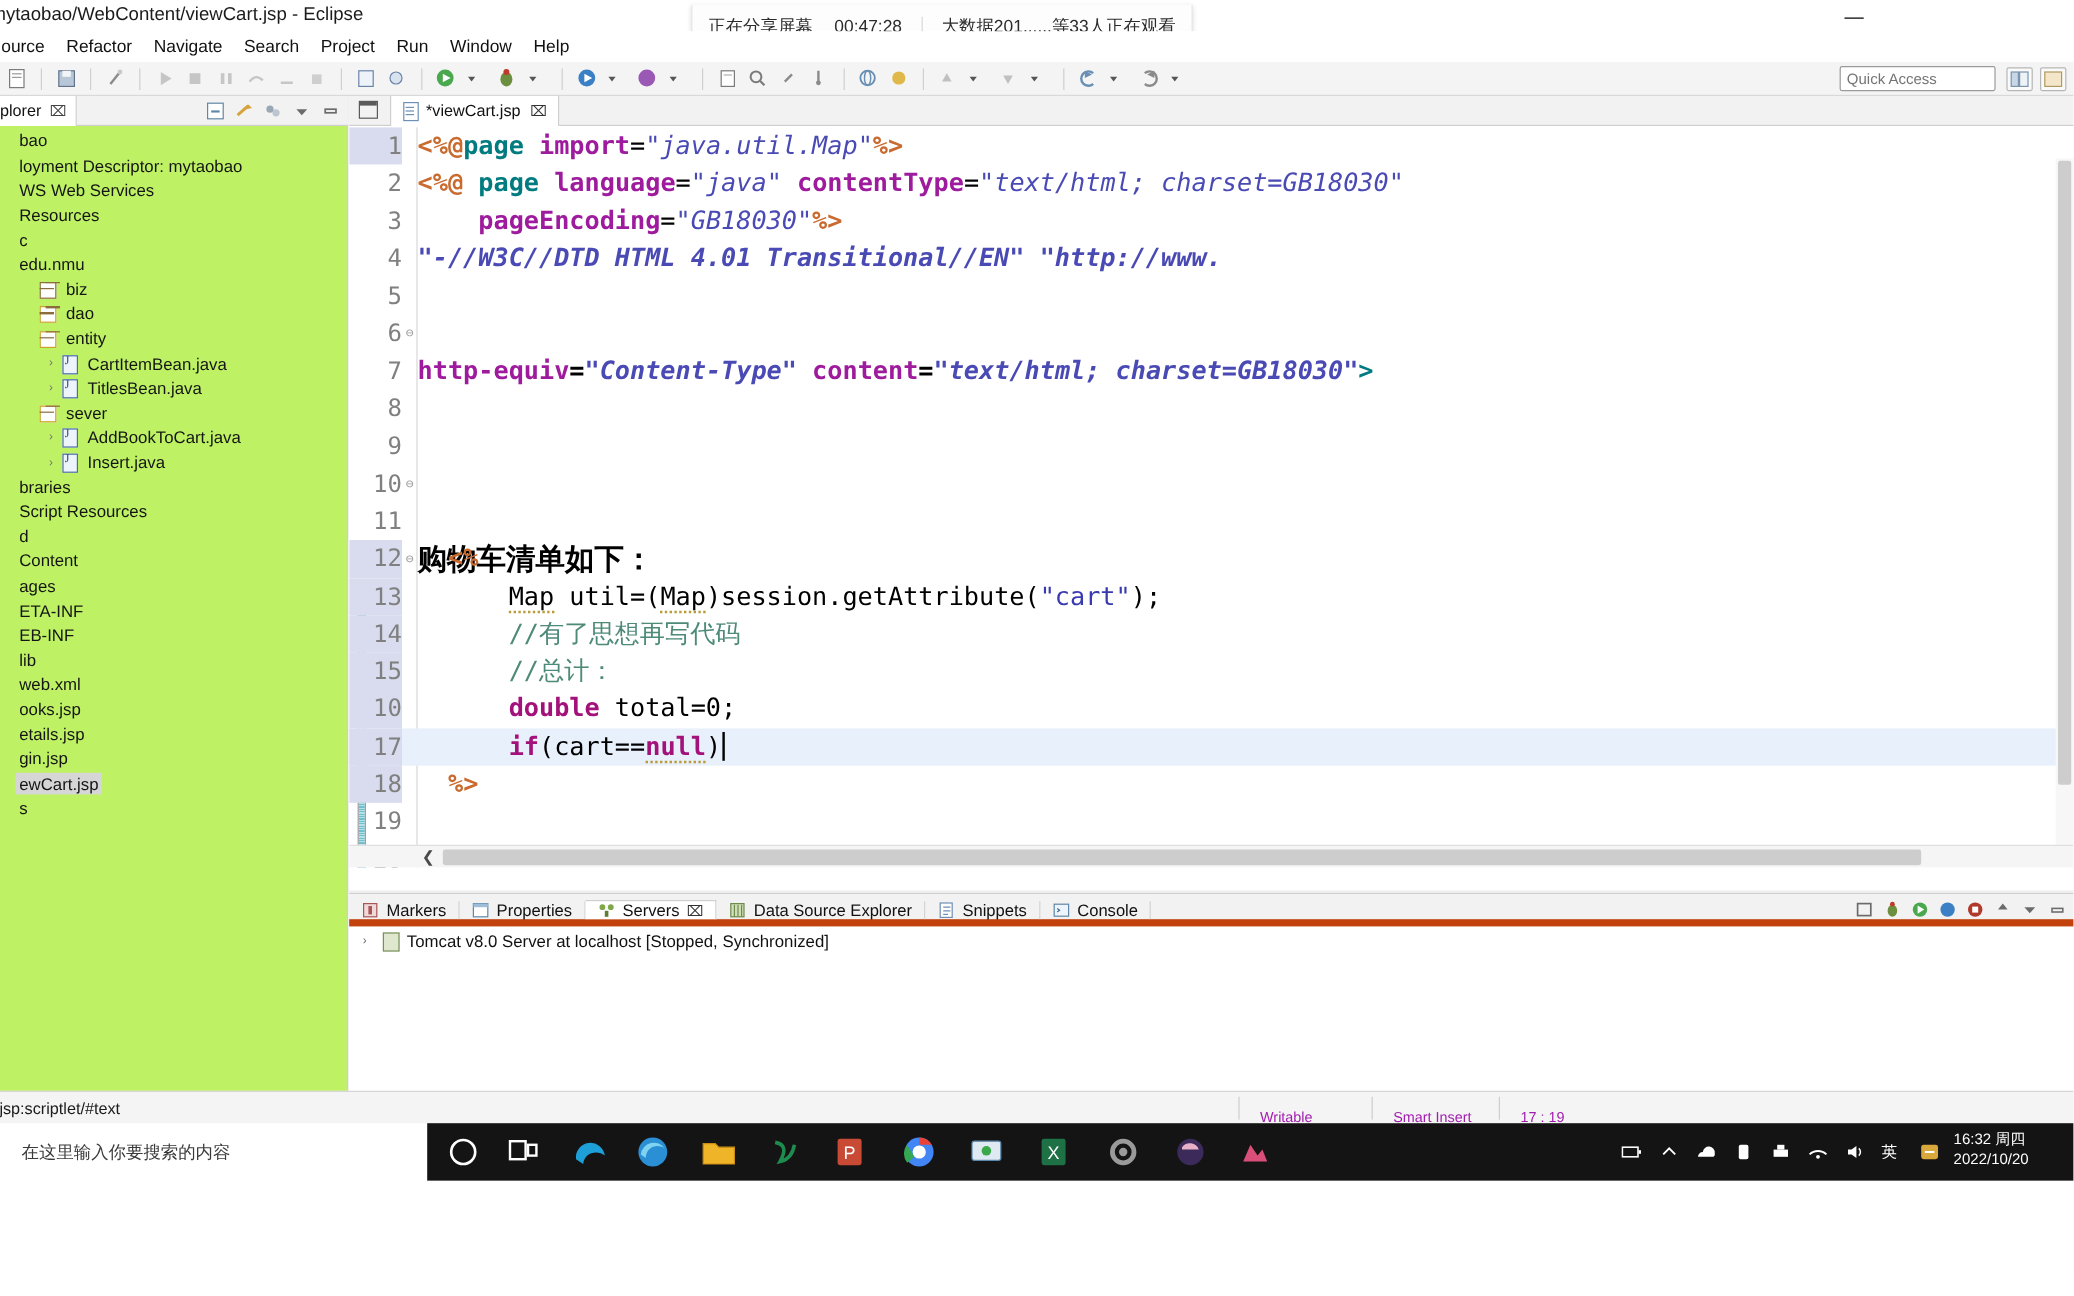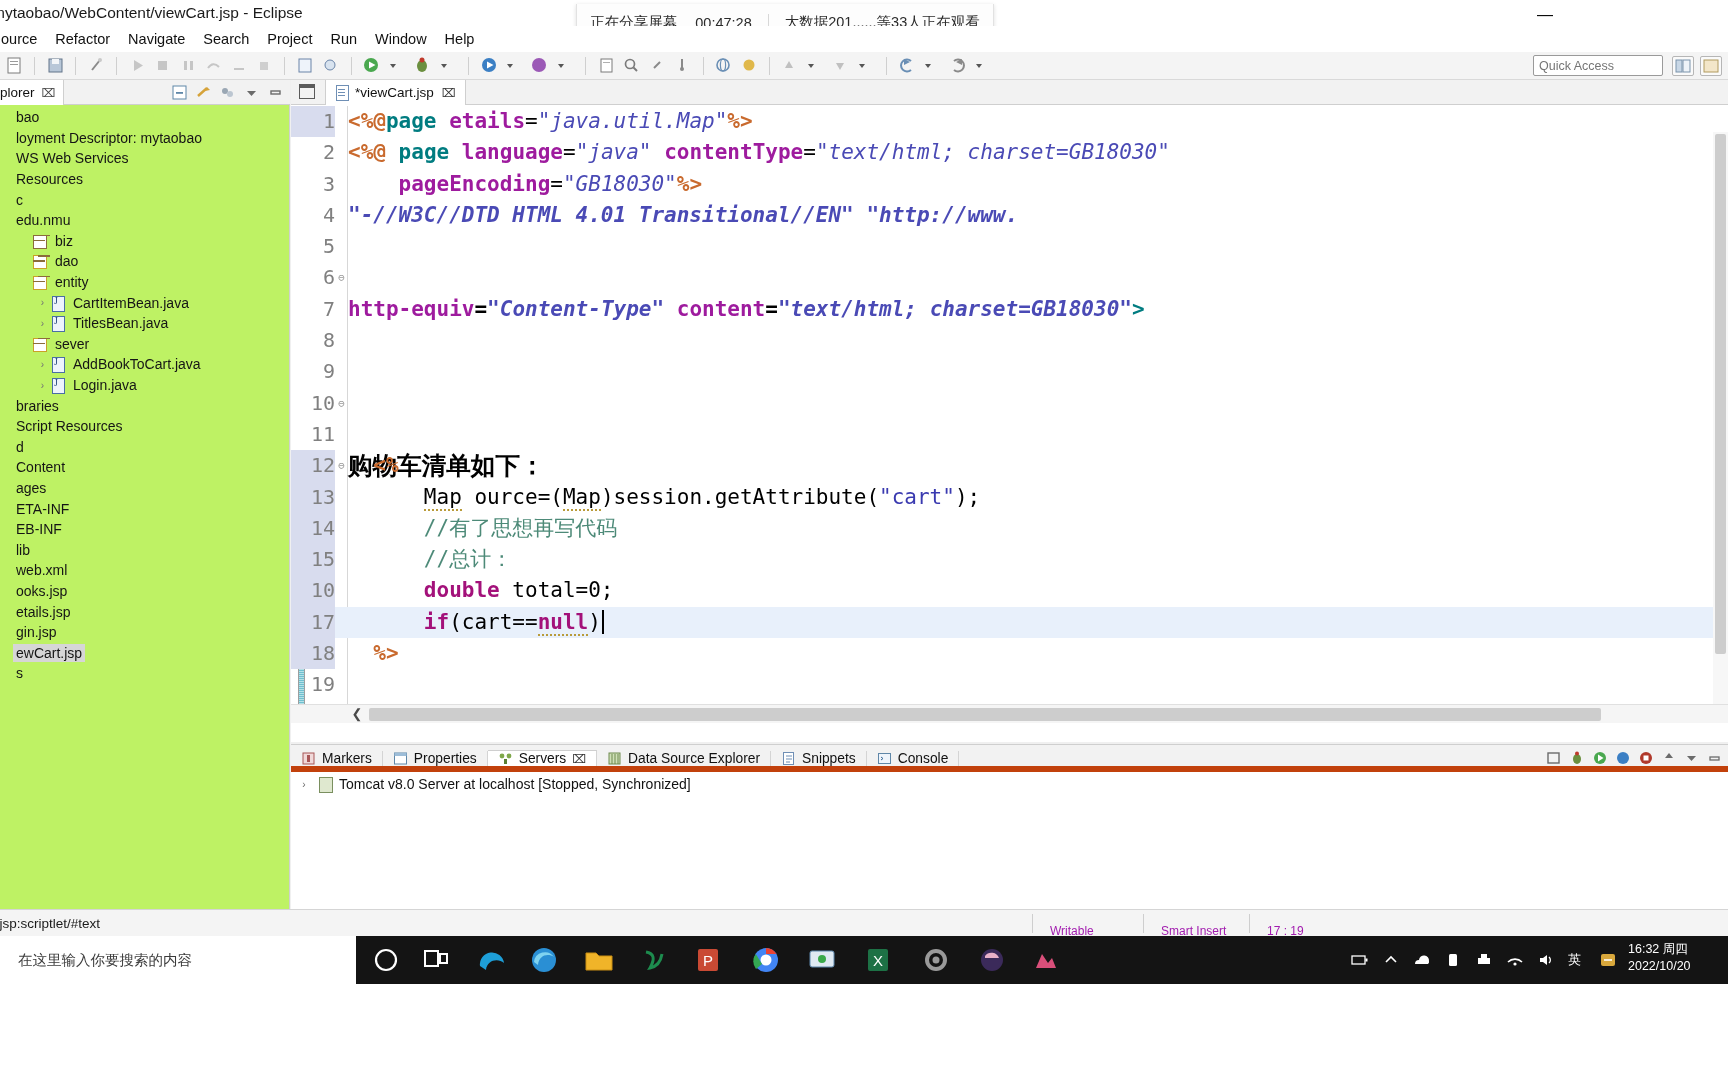--- a/index.html
+++ b/index.html
@@ -659,21 +659,21 @@
           <span class="lbl">sever</span>
         </div>
         <div class="trow" style="padding-left: 36px;">
           <span class="arrow">›</span>
           <span class="ico ico-java"></span>
           <span class="lbl">AddBookToCart.java</span>
         </div>
         <div class="trow" style="padding-left: 36px;">
           <span class="arrow">›</span>
           <span class="ico ico-java"></span>
-          <span class="lbl">Login.java</span>
+          <span class="lbl">Insert.java</span>
         </div>
         <div class="trow" style="padding-left: 0px;">
           <span class="arrow"></span>
           <span class="ico" style="width: 0px; flex: 0 0 0px; margin-right: 0px;"></span>
           <span class="lbl">braries</span>
         </div>
         <div class="trow" style="padding-left: 0px;">
           <span class="arrow"></span>
           <span class="ico" style="width: 0px; flex: 0 0 0px; margin-right: 0px;"></span>
           <span class="lbl">Script Resources</span>
@@ -749,33 +749,33 @@
         <span>*viewCart.jsp</span>
         <span class="x">⌧</span>
       </div>
     </div>
 
     <div class="code-wrap">
       <div class="ruler-col"></div>
       <div class="gutter-border"></div>
       <div class="changebar" style="top:395px; height:232px;"></div>
       <div class="code-lines" id="code-lines">
-          <div class="cline lnhl"><span class="ln">1</span><span class="txt"><span class="t-jsp">&lt;%@</span><span class="t-tag">page</span> <span class="t-attr">etails</span><span class="t-plain">=</span><span class="t-str">"java.util.Map"</span><span class="t-jsp">%&gt;</span></span></div>
+          <div class="cline lnhl"><span class="ln">1</span><span class="txt"><span class="t-jsp">&lt;%@</span><span class="t-tag">page</span> <span class="t-attr">import</span><span class="t-plain">=</span><span class="t-str">"java.util.Map"</span><span class="t-jsp">%&gt;</span></span></div>
           <div class="cline"><span class="ln">2</span><span class="txt"><span class="t-jsp">&lt;%@</span> <span class="t-tag">page</span> <span class="t-attr">language</span><span class="t-plain">=</span><span class="t-str">"java"</span> <span class="t-attr">contentType</span><span class="t-plain">=</span><span class="t-str">"text/html; charset=GB18030"</span></span></div>
           <div class="cline"><span class="ln">3</span><span class="txt">    <span class="t-attr">pageEncoding</span><span class="t-plain">=</span><span class="t-str">"GB18030"</span><span class="t-jsp">%&gt;</span></span></div>
           <div class="cline"><span class="ln">4</span><span class="txt"><span class="t-dtd"><span class="t-str">"-//W3C//DTD HTML 4.01 Transitional//EN"</span> <span class="t-str">"http://www.</span></span></span></div>
           <div class="cline"><span class="ln">5</span><span class="txt"><span class="t-tag"></span></span></div>
           <div class="cline"><span class="ln">6</span><span class="fold">⊖</span><span class="txt"><span class="t-tag"></span></span></div>
           <div class="cline"><span class="ln">7</span><span class="txt"><span class="t-tag"><span class="t-attr">http-equiv</span><span class="t-plain">=</span><span class="t-str">"Content-Type"</span> <span class="t-attr">content</span><span class="t-plain">=</span><span class="t-str">"text/html; charset=GB18030"</span><span class="t-tag">&gt;</span></span></span></div>
           <div class="cline"><span class="ln">8</span><span class="txt"><span class="t-tag"></span></span></div>
           <div class="cline"><span class="ln">9</span><span class="txt"><span class="t-tag"></span></span></div>
           <div class="cline"><span class="ln">10</span><span class="fold">⊖</span><span class="txt"><span class="t-tag"></span></span></div>
           <div class="cline"><span class="ln">11</span><span class="txt">    <span class="t-tag"><h3><span class="t-plain">购物车清单如下：</span><span class="t-tag"></span></h3></span></span></div>
           <div class="cline lnhl"><span class="ln">12</span><span class="fold">⊖</span><span class="txt">  <span class="t-jsp">&lt;%</span></span></div>
-          <div class="cline lnhl"><span class="warnmark"></span><span class="ln">13</span><span class="txt">      <span class="t-plain sq">Map</span><span class="t-plain"> ource=(</span><span class="t-plain sq">Map</span><span class="t-plain">)session.getAttribute(</span><span class="t-strj">"cart"</span><span class="t-plain">);</span></span></div>
+          <div class="cline lnhl"><span class="warnmark"></span><span class="ln">13</span><span class="txt">      <span class="t-plain sq">Map</span><span class="t-plain"> util=(</span><span class="t-plain sq">Map</span><span class="t-plain">)session.getAttribute(</span><span class="t-strj">"cart"</span><span class="t-plain">);</span></span></div>
           <div class="cline lnhl"><span class="ln">14</span><span class="txt">      <span class="t-com">//有了思想再写代码</span></span></div>
           <div class="cline lnhl"><span class="ln">15</span><span class="txt">      <span class="t-com">//总计：</span></span></div>
           <div class="cline lnhl"><span class="ln">10</span><span class="txt">      <span class="t-kw">double</span><span class="t-plain"> total=0;</span></span></div>
           <div class="cline lnhl curline"><span class="errmark"></span><span class="ln">17</span><span class="txt">      <span class="t-kw">if</span><span class="t-plain">(cart==</span><span class="t-kw sq">null</span><span class="t-plain">)</span><span class="caret"></span></span></div>
           <div class="cline lnhl"><span class="ln">18</span><span class="txt">  <span class="t-jsp">%&gt;</span></span></div>
           <div class="cline"><span class="ln">19</span><span class="txt"><span class="t-tag"></span></span></div>
           <div class="cline"><span class="ln">20</span><span class="txt"><span class="t-tag"></span></span></div>
         </div>
       <div class="vscroll">
         <div class="vscroll-thumb"></div>

